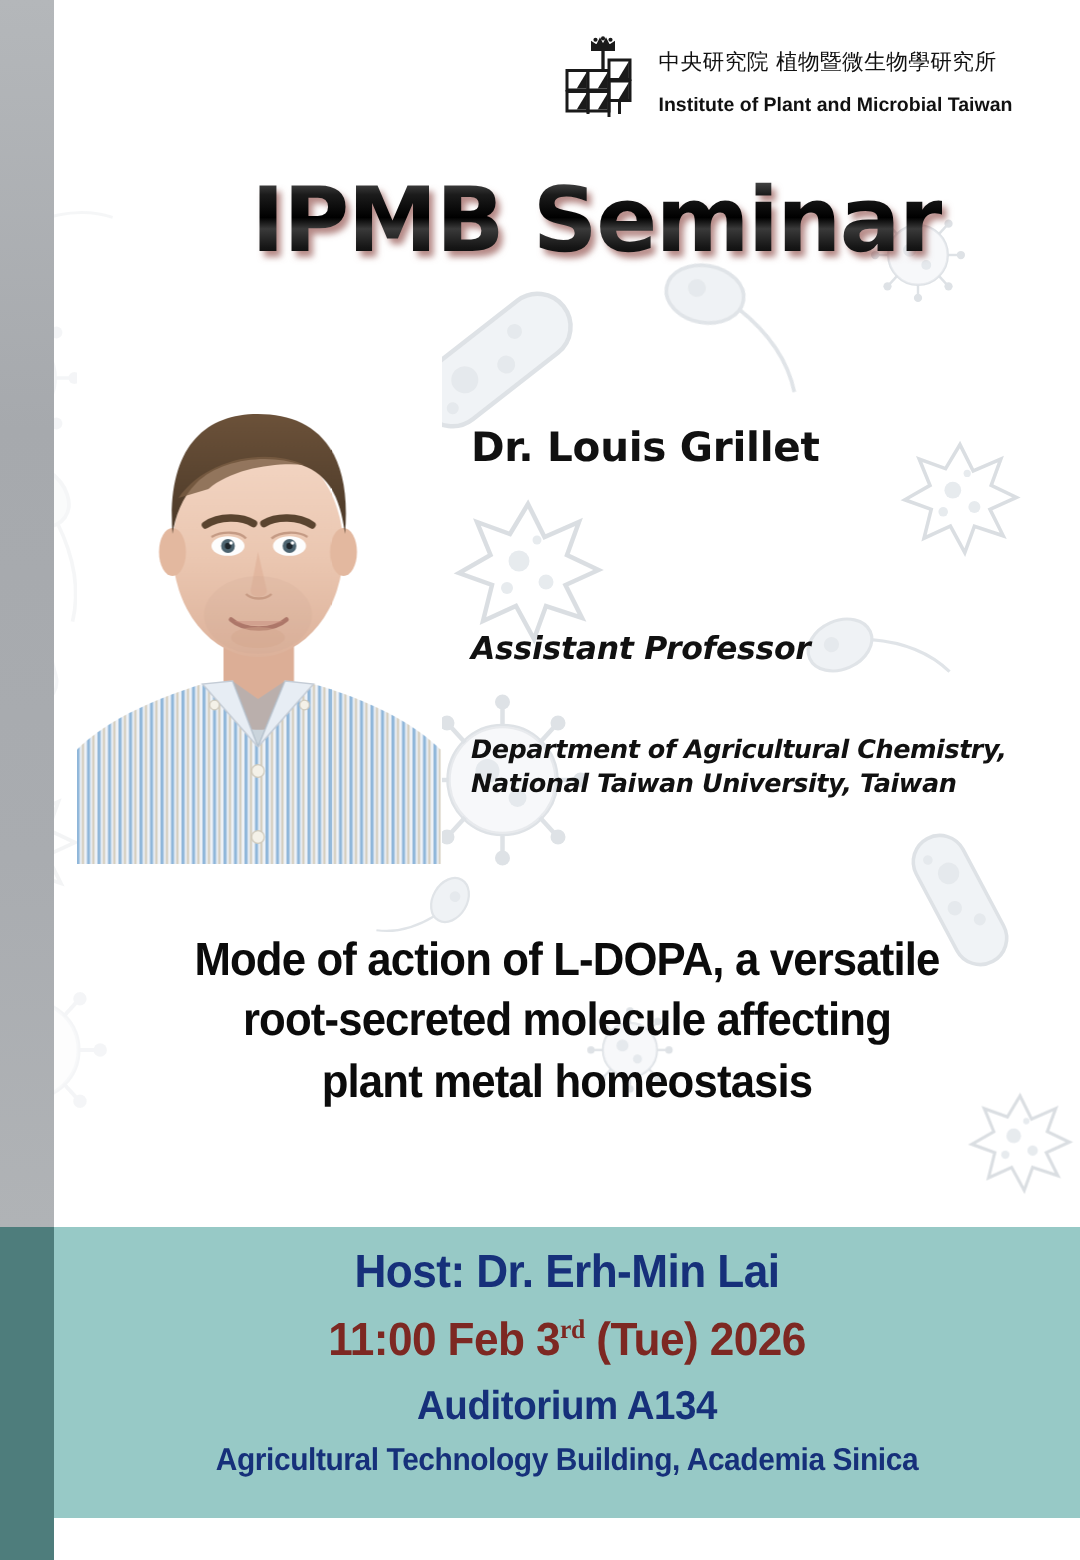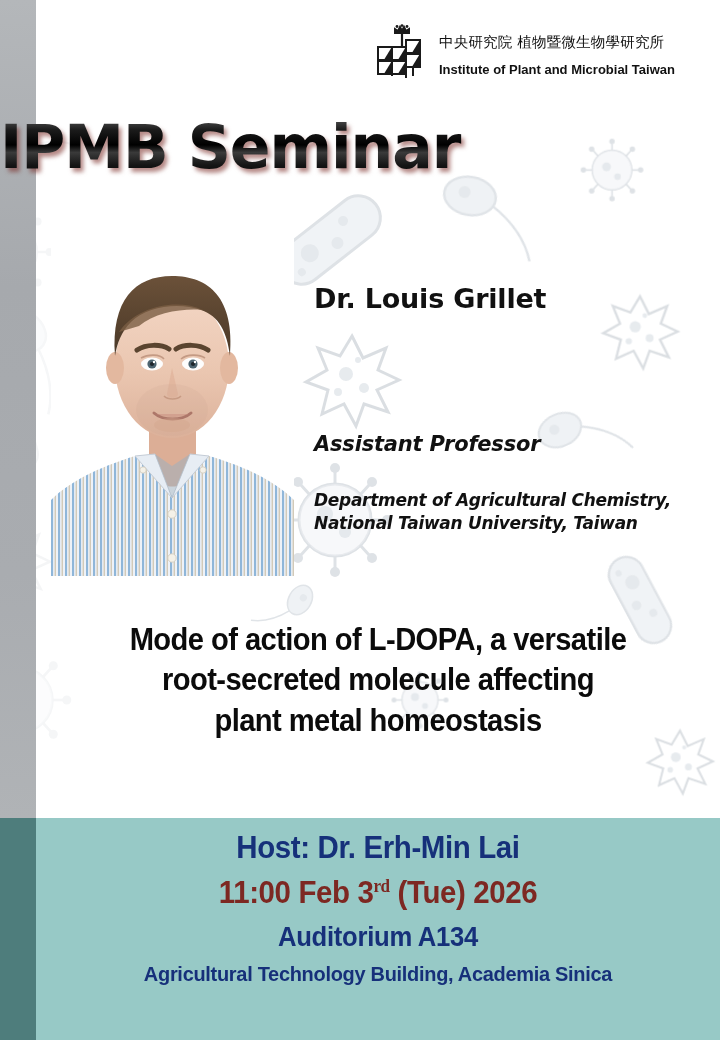--- a/index.html
+++ b/index.html
@@ -84,21 +84,21 @@
     white-space: nowrap;
     line-height: 1.15;
   }
 
   
   .seminar-title {
     position: absolute;
     left: 0;
     top: 116px;
     width: 628px;
-    text-align: left;
+    text-align: right;
     font-family: "DejaVu Sans", sans-serif;
     font-weight: bold;
     font-size: 60px;
     line-height: 1.05;
     letter-spacing: -1px;
     color: #0a0a0a;
     background: linear-gradient(180deg,#5e5e5e 0%, #1b1b1b 22%, #000000 46%, #3a3a3a 58%, #151515 78%, #000000 100%);
     -webkit-background-clip: text;
     background-clip: text;
     -webkit-text-fill-color: transparent;
@@ -125,21 +125,21 @@
     font-family: "DejaVu Sans", sans-serif;
     font-weight: bold;
     font-size: 27px;
     color: #111111;
     letter-spacing: -0.2px;
     white-space: nowrap;
   }
   .speaker-rank {
     position: absolute;
     left: 314px;
-    top: 432px;
+    top: 420px;
     font-family: "DejaVu Sans", sans-serif;
     font-weight: bold;
     font-style: italic;
     font-size: 21px;
     color: #111111;
     letter-spacing: -0.2px;
     white-space: nowrap;
   }
   .speaker-affiliation {
     position: absolute;
@@ -171,21 +171,21 @@
     transform: scaleX(0.94);
     transform-origin: center top;
   }
 
   
   .footer {
     position: absolute;
     left: 36px;
     top: 818px;
     width: 684px;
-    height: 222px;
+    height: 194px;
     background: #97c9c6;
     text-align: center;
   }
   .footer-host {
     margin-top: 12px;
     font-family: "Liberation Sans", sans-serif;
     font-weight: bold;
     font-size: 31px;
     color: #16307a;
     letter-spacing: -0.4px;

